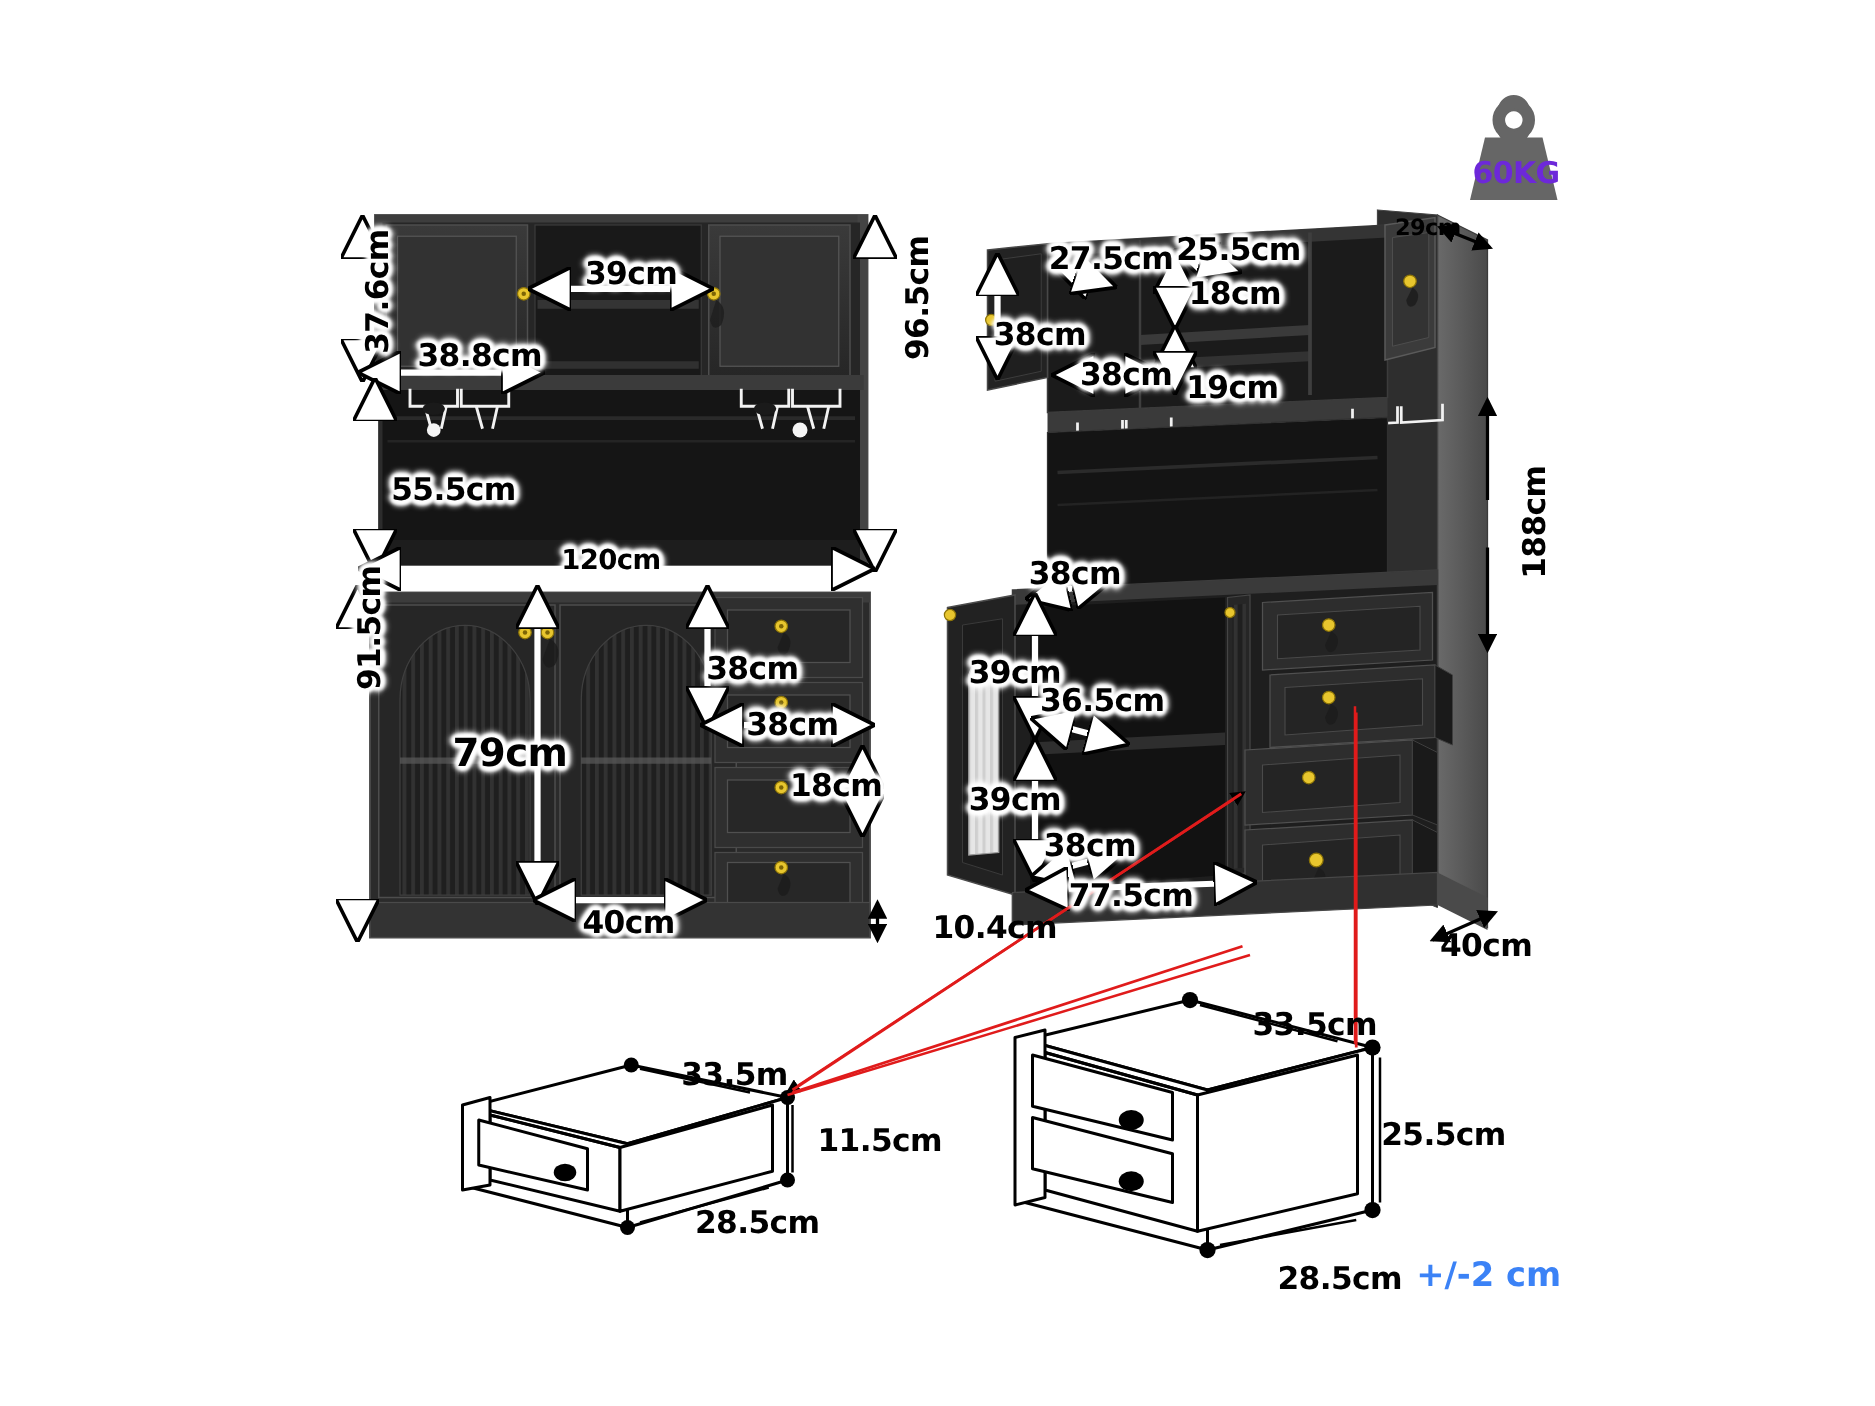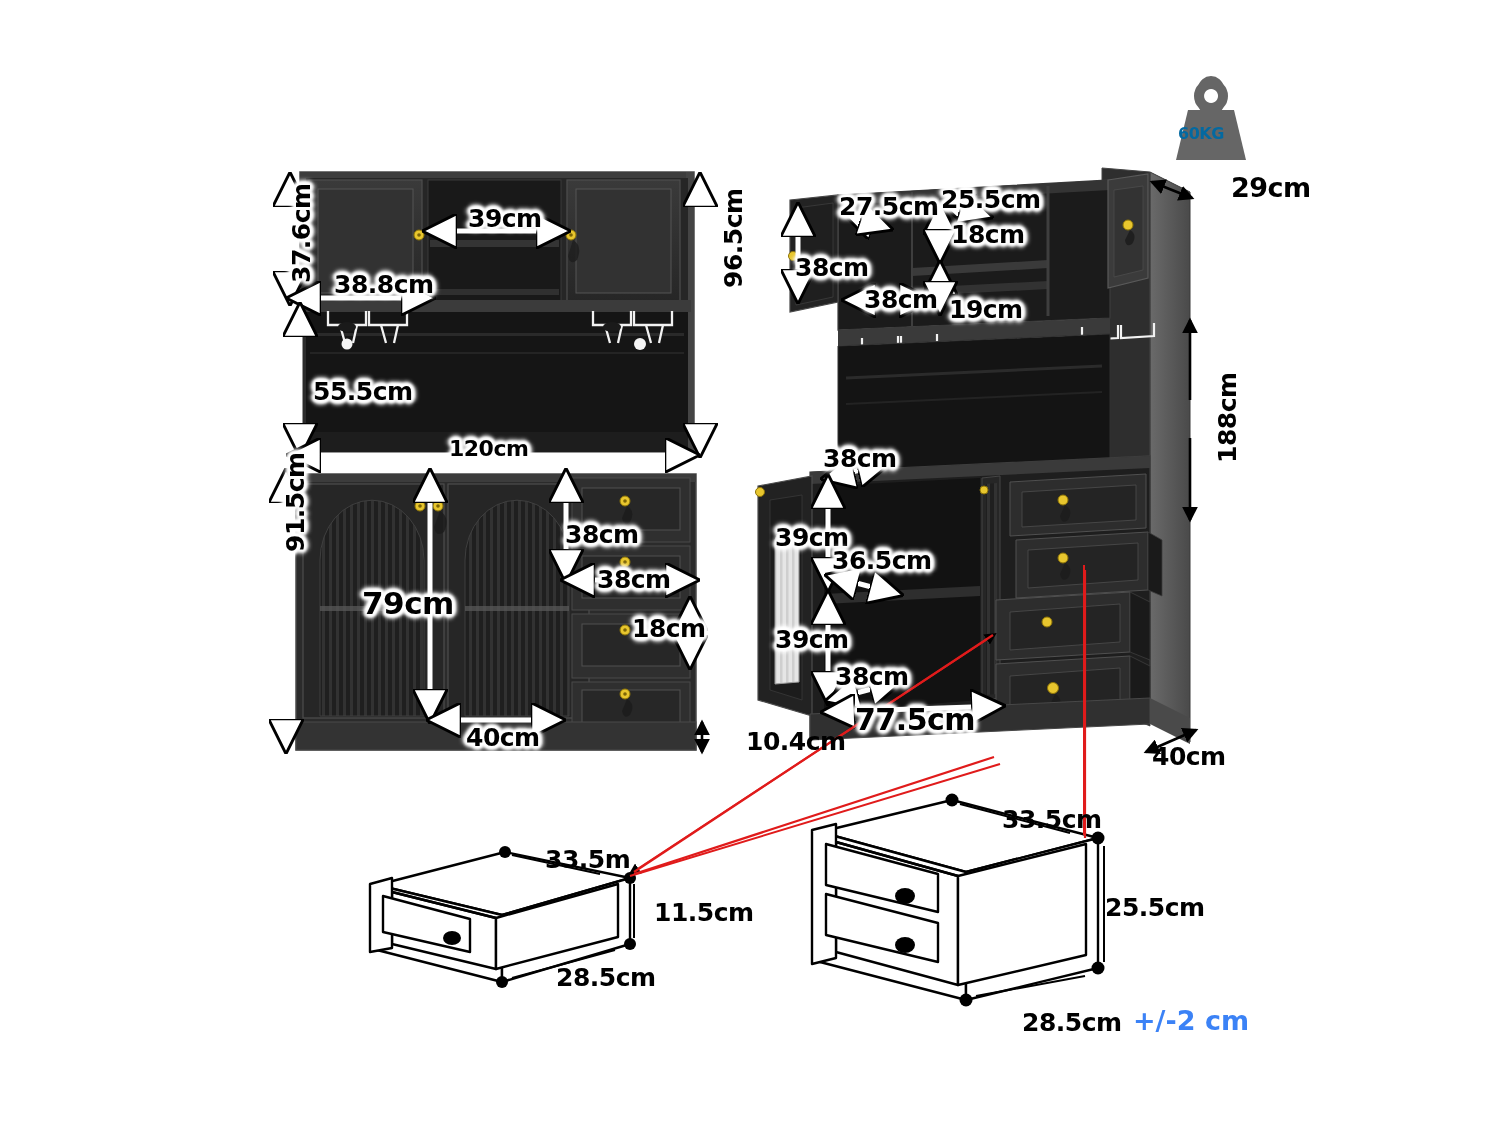--- a/index.html
+++ b/index.html
@@ -392,35 +392,35 @@
   <div class="dimtxt" style="left:597px;top:565px;font-size:25px;">38cm</div>
   <div class="dimtxt" style="left:632px;top:614px;font-size:25px;">18cm</div>
   <div class="dimtxt plain" style="left:706px;top:727px;font-size:25px;margin-left:40px;">10.4cm</div>
 
   <div class="dimtxt" style="left:795px;top:253px;font-size:25px;">38cm</div>
   <div class="dimtxt" style="left:839px;top:192px;font-size:25px;">27.5cm</div>
   <div class="dimtxt" style="left:864px;top:285px;font-size:25px;">38cm</div>
   <div class="dimtxt" style="left:941px;top:185px;font-size:25px;">25.5cm</div>
   <div class="dimtxt" style="left:951px;top:220px;font-size:25px;">18cm</div>
   <div class="dimtxt" style="left:949px;top:275px;font-size:25px;margin-top:20px;">19cm</div>
-  <div class="dimtxt plain" style="left:1231px;top:172px;font-size:27px;">29cm</div>
+  <div class="dimtxt plain" style="left:1116px;top:172px;font-size:18px;">29cm</div>
   <div class="dimtxt plain rot90" style="left:1213px;top:463px;font-size:25px;">188cm</div>
 
   <div class="dimtxt" style="left:823px;top:444px;font-size:25px;">38cm</div>
   <div class="dimtxt" style="left:775px;top:523px;font-size:25px;">39cm</div>
   <div class="dimtxt" style="left:832px;top:546px;font-size:25px;">36.5cm</div>
   <div class="dimtxt" style="left:775px;top:625px;font-size:25px;">39cm</div>
   <div class="dimtxt" style="left:835px;top:662px;font-size:25px;">38cm</div>
-  <div class="dimtxt" style="left:855px;top:702px;font-size:30px;">77.5cm</div>
+  <div class="dimtxt" style="left:855px;top:702px;font-size:25px;">77.5cm</div>
   <div class="dimtxt plain" style="left:1152px;top:742px;font-size:25px;">40cm</div>
 
   <div class="dimtxt plain" style="left:545px;top:845px;font-size:25px;">33.5m</div>
   <div class="dimtxt plain" style="left:654px;top:898px;font-size:25px;">11.5cm</div>
   <div class="dimtxt plain" style="left:556px;top:963px;font-size:25px;">28.5cm</div>
 
   <div class="dimtxt plain" style="left:1002px;top:805px;font-size:25px;">33.5cm</div>
   <div class="dimtxt plain" style="left:1105px;top:893px;font-size:25px;">25.5cm</div>
   <div class="dimtxt plain" style="left:1022px;top:1008px;font-size:25px;">28.5cm</div>
 
   <div class="tol" style="left:1133px;top:1005px;">+/-2 cm</div>
-  <div class="dimtxt plain" style="left:1178px;top:124px;font-size:16px;color:#0369a1;">60KG</div>
+  <div class="dimtxt plain" style="left:1178px;top:124px;font-size:24px;color:#6d28d9;">60KG</div>
 
 </div>
 
 </body></html>

